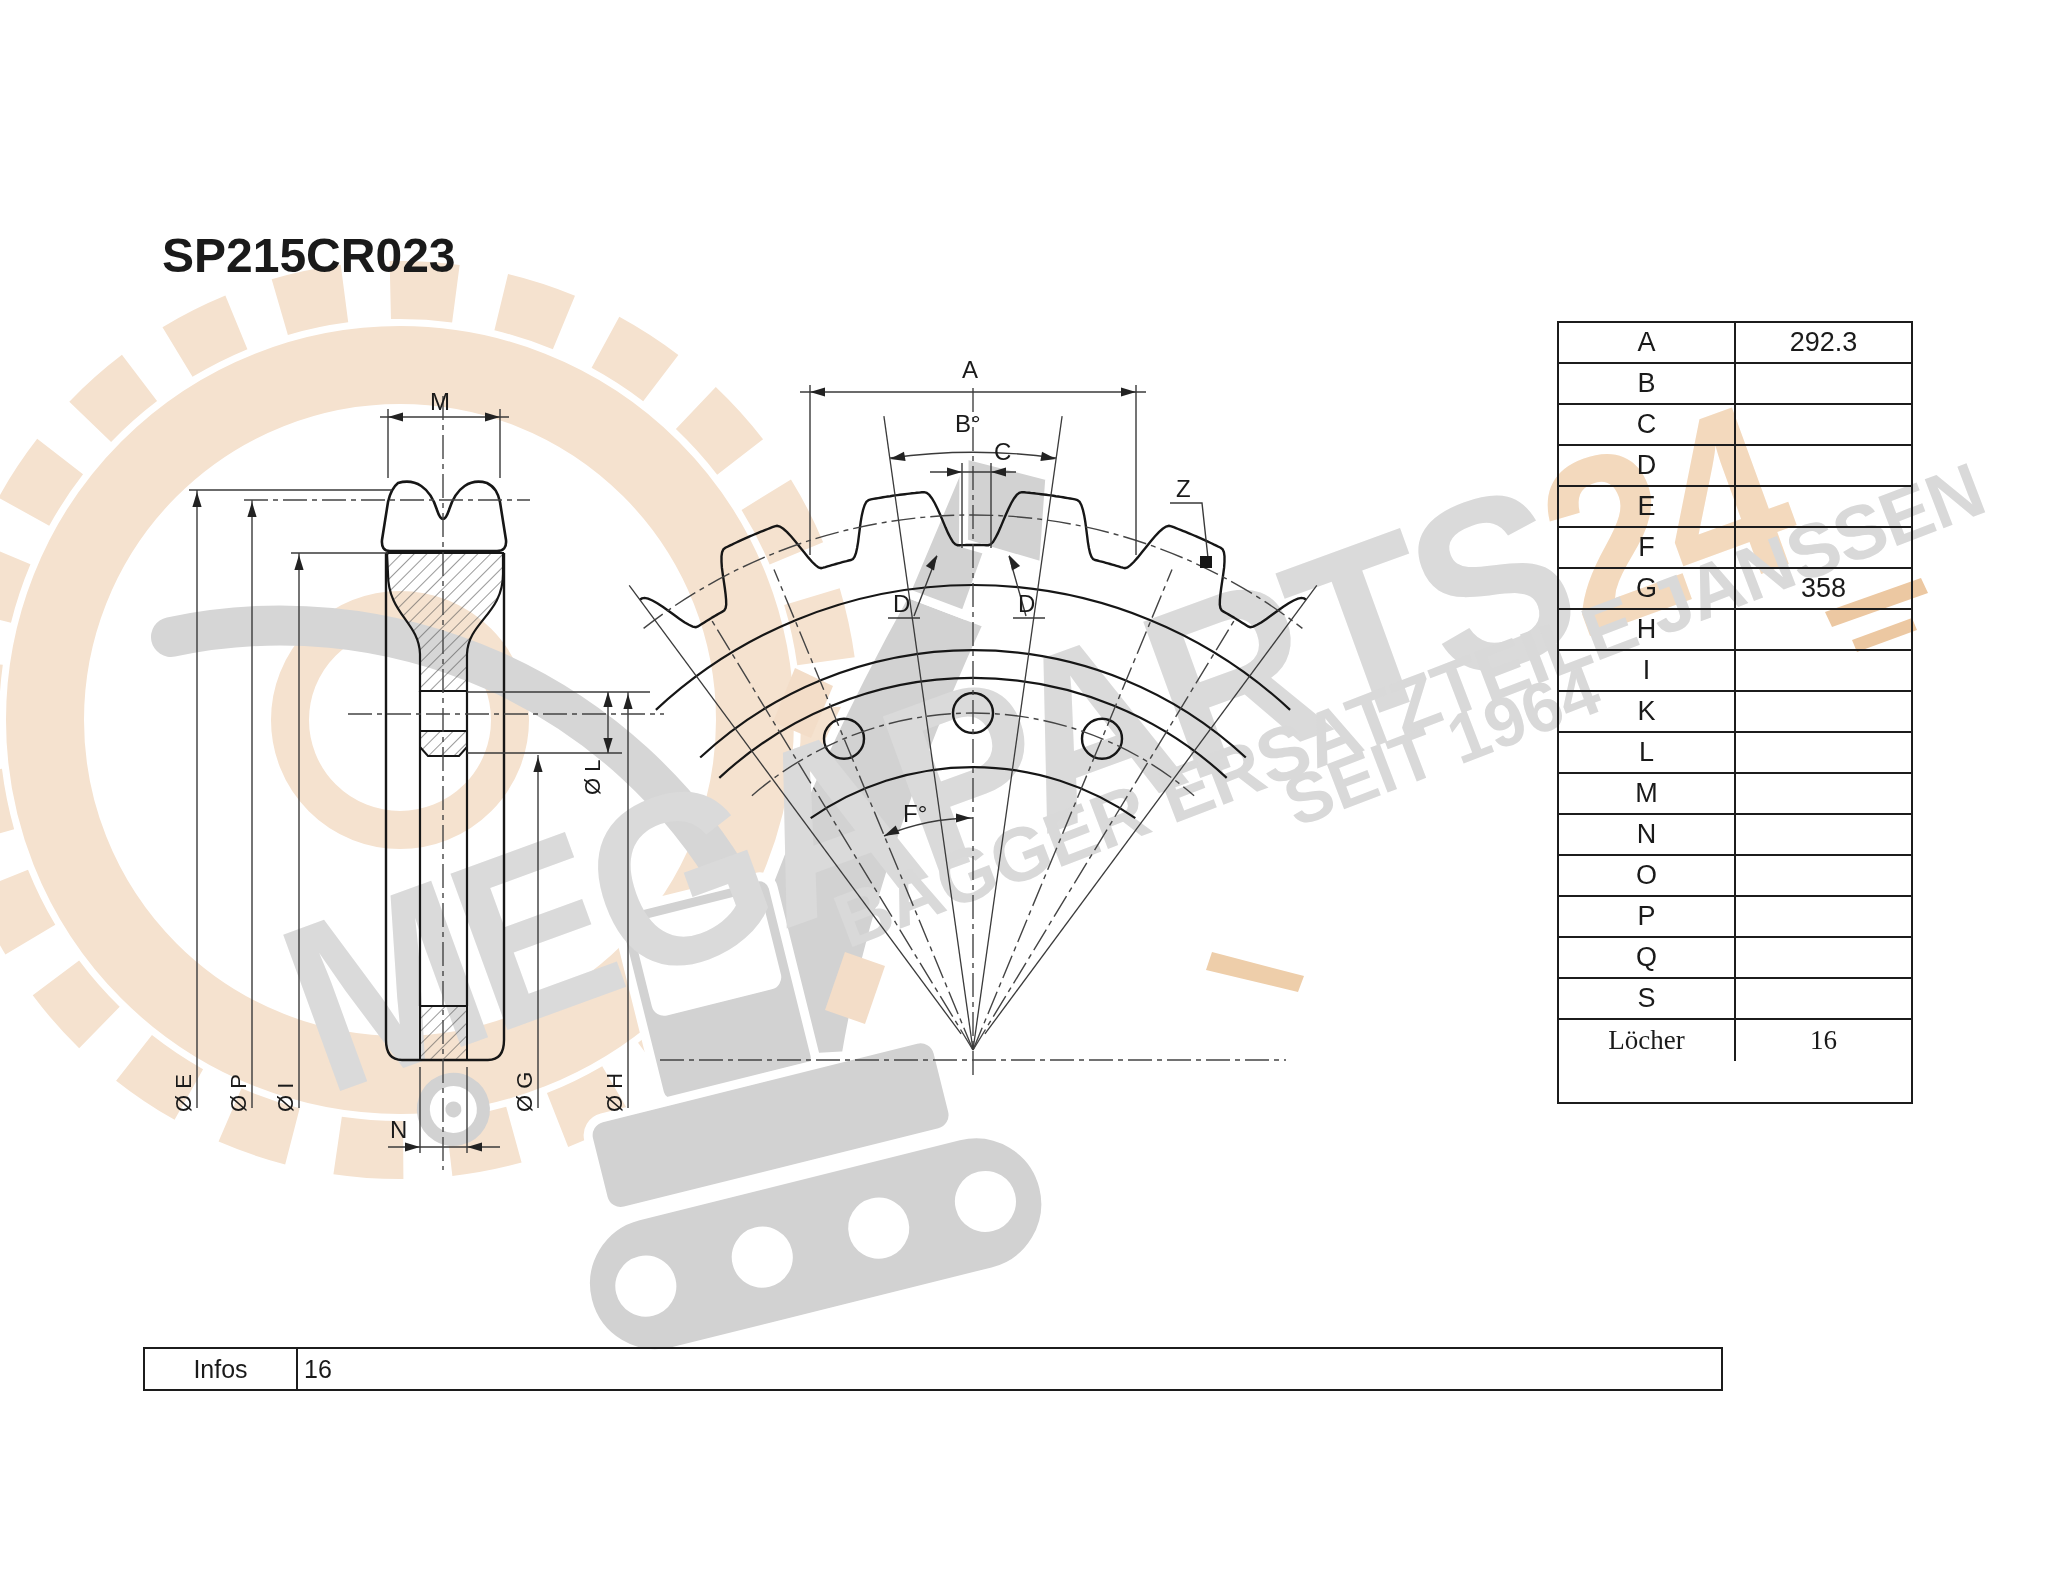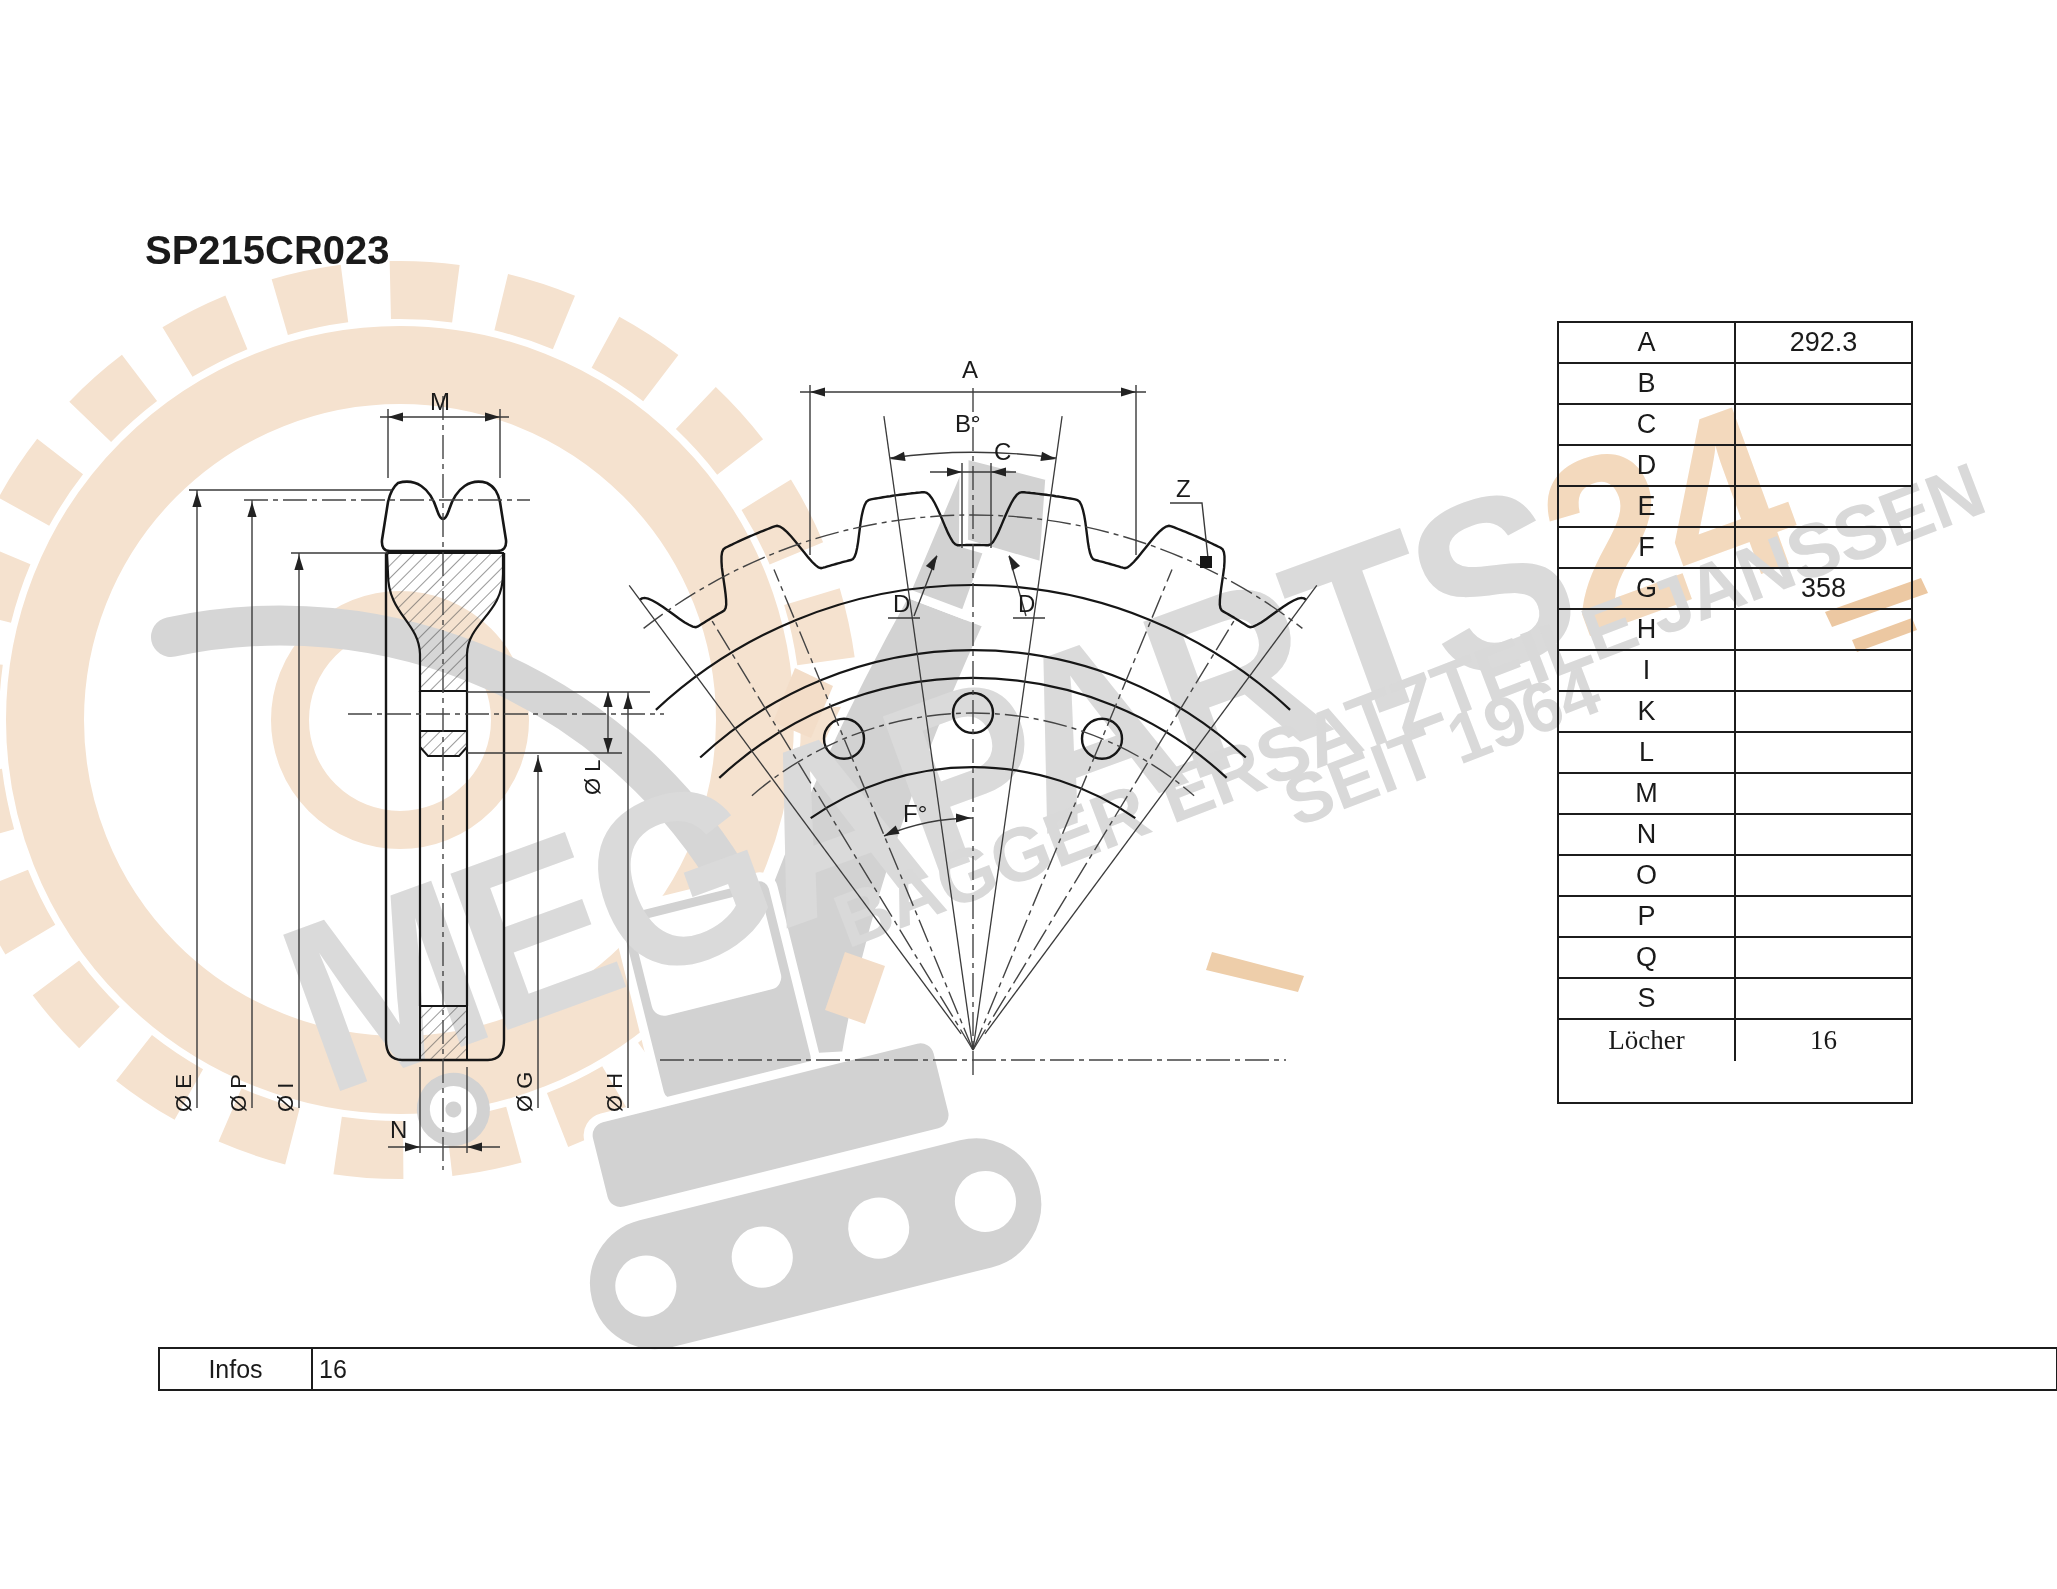--- a/index.html
+++ b/index.html
@@ -9,30 +9,30 @@
   
   .wm-svg{position:absolute;left:0;top:0;pointer-events:none;}
   .wm-text{position:absolute;font-weight:700;line-height:1;white-space:nowrap;pointer-events:none;}
   .wm-brand{left:322px;top:892px;font-size:242px;letter-spacing:-10px;transform:rotate(-20deg) scaleX(.93);transform-origin:0 80%;}
   .wm-line2{left:852px;top:884px;font-size:76px;letter-spacing:-1px;transform:rotate(-21deg);transform-origin:0 100%;}
   .wm-line3{left:1300px;top:768px;font-size:70px;transform:rotate(-21deg);transform-origin:0 100%;}
   
   .draw-svg{position:absolute;left:0;top:0;pointer-events:none;}
   .draw-svg text{font-family:"Liberation Sans",sans-serif;fill:#1a1a1a;}
   
-  .title{position:absolute;left:145px;top:228px;font-size:40px;font-weight:700;letter-spacing:0px;}
+  .title{position:absolute;left:162px;top:228px;font-size:48px;font-weight:700;letter-spacing:0px;}
   
   .spec-table{position:absolute;left:1557px;top:321px;width:356px;height:783px;
               border:2px solid #1c1c1c;display:grid;grid-template-rows:repeat(19,1fr);font-size:27px;}
   .trow{display:grid;grid-template-columns:177px 1fr;border-bottom:2px solid #1c1c1c;}
   .trow:last-child{border-bottom:none;font-family:Liberation Serif, serif;}
   .tcell{display:flex;align-items:center;justify-content:center;overflow:hidden;}
   .tcell.lbl{border-right:2px solid #1c1c1c;}
   
-  .info-bar{position:absolute;left:158px;top:1347px;width:1900px;height:44px;border:2px solid #1c1c1c;
+  .info-bar{position:absolute;left:143px;top:1347px;width:1580px;height:44px;border:2px solid #1c1c1c;
             display:grid;grid-template-columns:153px 1fr;font-size:25px;}
   .info-cell{display:flex;align-items:center;}
   .info-cell.lbl{justify-content:center;border-right:2px solid #1c1c1c;}
   .info-cell.val{padding-left:6px;justify-content:flex-start;}
 </style>
 </head>
 <body>
 
 <div class="page">
 

